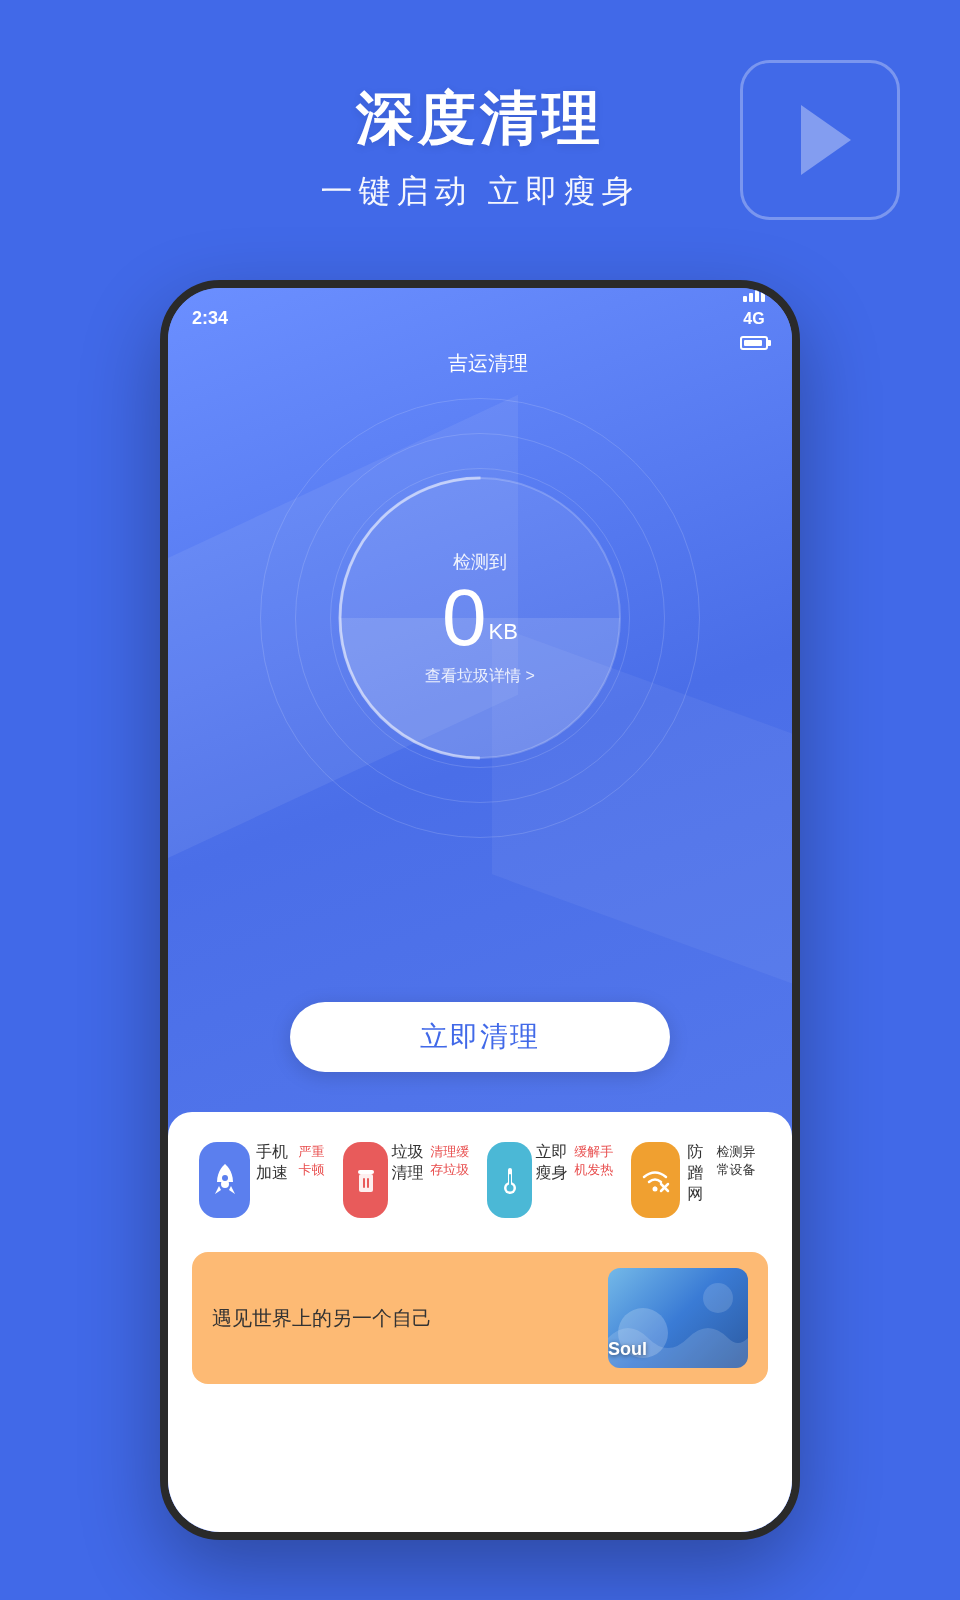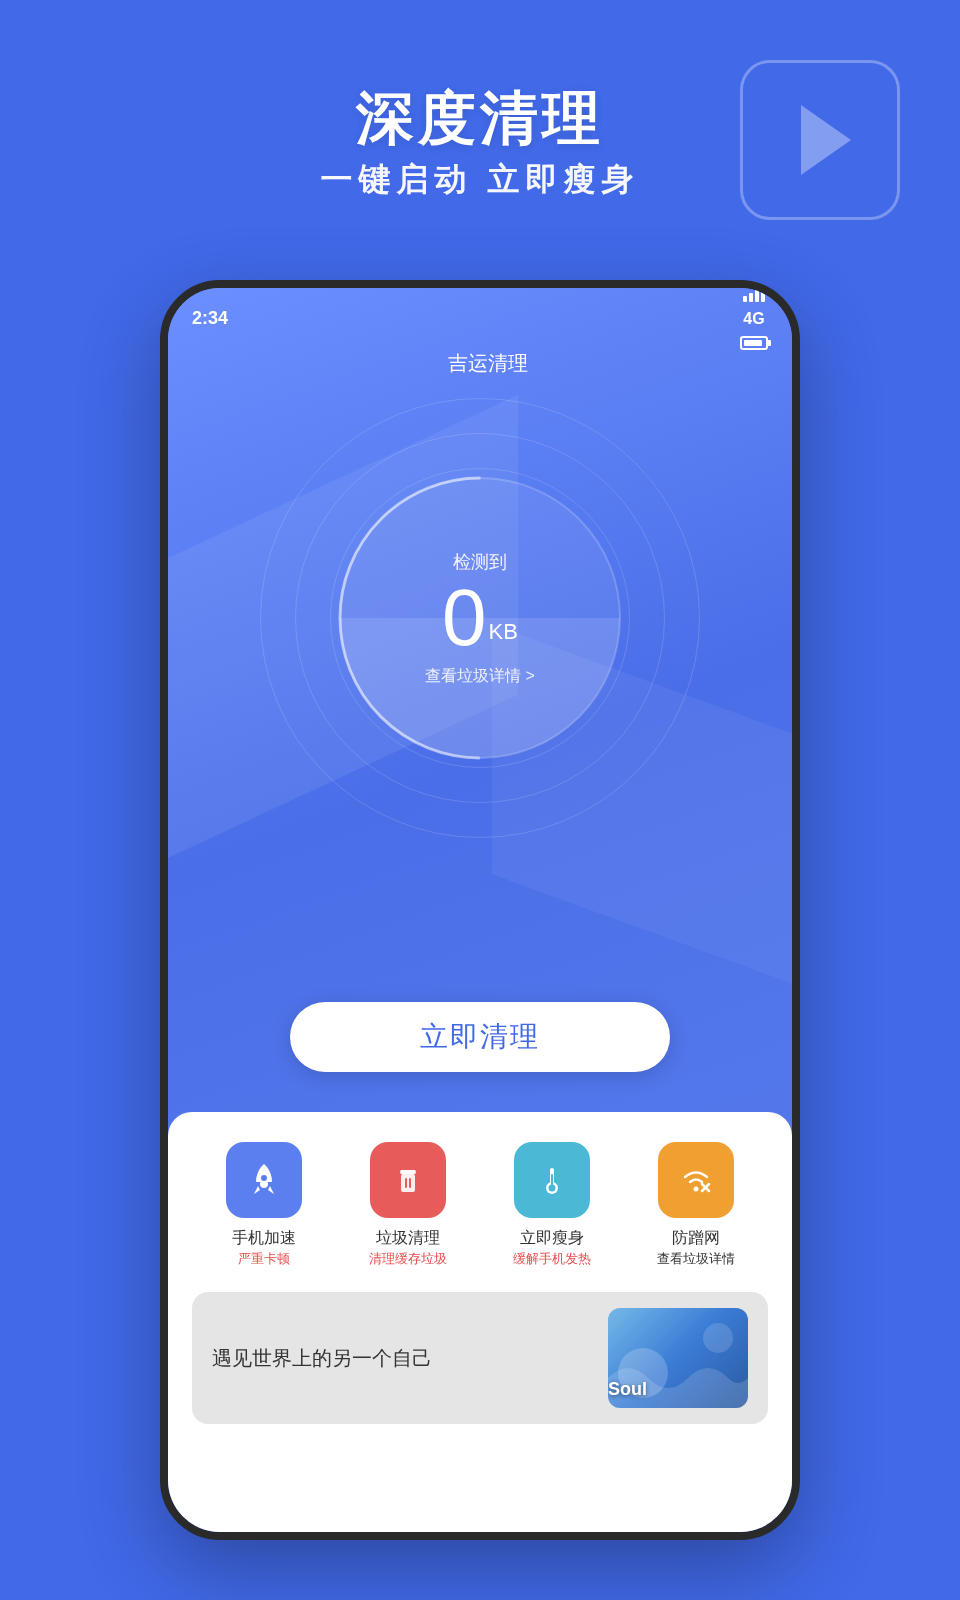--- a/index.html
+++ b/index.html
@@ -44,21 +44,22 @@
       color: white;
     }
     .hero-title {
       font-size: 58px;
       font-weight: 700;
       letter-spacing: 4px;
       text-shadow: 0 2px 8px rgba(0,0,0,0.1);
     }
     .hero-subtitle {
       font-size: 32px;
-      font-weight: 700;
+      font-weight: 400;
+      margin-top: 12px;
       opacity: 0.95;
       letter-spacing: 6px;
     }
 
     
     .phone-mockup {
       position: absolute;
       top: 280px;
       left: 50%;
       transform: translateX(-50%);
@@ -266,22 +267,21 @@
 
     
     .app-icons-row {
       display: flex;
       justify-content: space-around;
       margin-bottom: 24px;
     }
 
     .app-icon-item {
       display: flex;
-      flex-direction: column;
-      align-items: center;
+      flex-direction: row;
       width: 130px;
     }
 
     .app-icon-box {
       width: 76px;
       height: 76px;
       border-radius: 18px;
       display: flex;
       align-items: center;
       justify-content: center;
@@ -298,21 +298,21 @@
     .app-icon-desc {
       font-size: 13px;
       text-align: center;
       margin-top: 1px;
     }
 
     
     .banner-area {
       display: flex;
       align-items: center;
-      background: #e5e5e5;
+      background: #fdba74;
       border-radius: 16px;
       padding: 16px 20px;
       gap: 16px;
     }
     .banner-text {
       font-size: 20px;
       color: #333;
       font-weight: 500;
       flex: 1;
     }
@@ -459,21 +459,21 @@
             <svg width="40" height="40" viewBox="0 0 40 40" fill="none">
               <path d="M20 28 L20 28" stroke="white" stroke-width="3" stroke-linecap="round"></path>
               <path d="M14 22 Q20 17 26 22" stroke="white" stroke-width="2.5" fill="none" stroke-linecap="round"></path>
               <path d="M9 17 Q20 8 31 17" stroke="white" stroke-width="2.5" fill="none" stroke-linecap="round"></path>
               <circle cx="20" cy="29" r="2.5" fill="white"></circle>
               <line x1="26" y1="24" x2="33" y2="31" stroke="white" stroke-width="2.5" stroke-linecap="round"></line>
               <line x1="33" y1="24" x2="26" y2="31" stroke="white" stroke-width="2.5" stroke-linecap="round"></line>
             </svg>
           </div>
           <div class="app-icon-name">防蹭网</div>
-          <div class="app-icon-desc" style="color: rgb(51, 51, 51);">查看垃圾详情</div>
+          <div class="app-icon-desc" style="color: rgb(51, 51, 51);">检测异常设备</div>
         </div>
       </div>
 
     <div class="banner-area">
       <div class="banner-text">遇见世界上的另一个自己</div>
       <div class="banner-image">
         <div class="soul-bubble"></div>
         <div class="soul-bubble2"></div>
 
         <svg width="140" height="60" style="position:absolute;bottom:0;left:0;">

